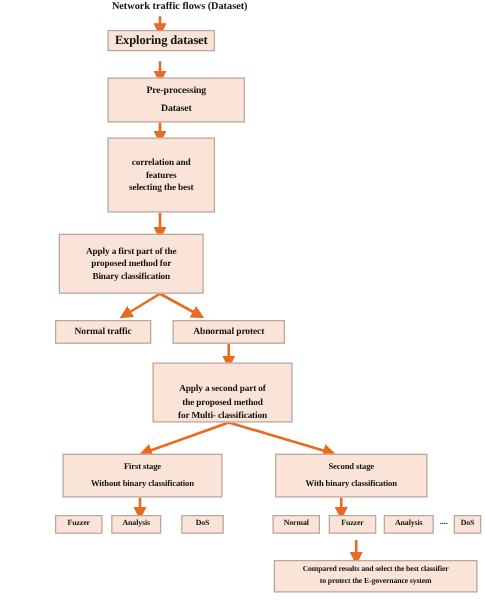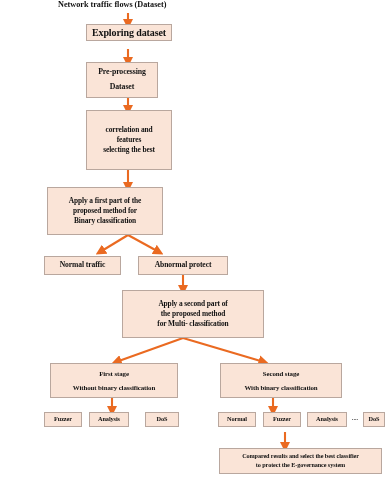--- a/index.html
+++ b/index.html
@@ -44,21 +44,21 @@
   }
   .node .ln {
     display: block;
     width: 100%;
   }
   .title-text {
     position: absolute;
     font-weight: bold;
     color: #111111;
     white-space: nowrap;
-    text-align: left;
+    text-align: right;
     z-index: 2;
   }
   .ellipsis {
     position: absolute;
     font-weight: bold;
     color: #1a1a1a;
     z-index: 2;
     text-align: center;
   }
 </style>
@@ -102,21 +102,21 @@
   </svg>
 
   <div class="title-text" style="left:58px; top:0px; width:140px; font-size:8.2px;">
     <span>Network traffic flows (Dataset)</span>
   </div>
 
   <div class="node" style="left:86px; top:24px; width:86px; height:17px; font-size:10px;">
     <span class="ln">Exploring dataset</span>
   </div>
 
-  <div class="node" style="left:86px; top:62px; width:72px; height:36px; font-size:7.8px;">
+  <div class="node" style="left:86px; top:62px; width:110px; height:36px; font-size:7.8px;">
     <span class="ln">Pre-processing</span>
     <span class="ln" style="margin-top:4px;">Dataset</span>
   </div>
 
   <div class="node" style="left:86px; top:110px; width:86px; height:60px; font-size:7.4px;">
     <span class="ln">correlation and</span>
     <span class="ln">features</span>
     <span class="ln">selecting the best</span>
   </div>
 
@@ -127,21 +127,21 @@
   </div>
 
   <div class="node" style="left:44px; top:256px; width:77px; height:19px; font-size:7.6px;">
     <span class="ln">Normal traffic</span>
   </div>
 
   <div class="node" style="left:138px; top:256px; width:90px; height:19px; font-size:7.6px;">
     <span class="ln">Abnormal protect</span>
   </div>
 
-  <div class="node" style="left:122px; top:290px; width:142px; height:48px; font-size:7.4px;">
+  <div class="node" style="left:122px; top:290px; width:112px; height:48px; font-size:7.4px;justify-content:flex-end;">
     <span class="ln">Apply a second part of</span>
     <span class="ln">the proposed method</span>
     <span class="ln">for Multi- classification</span>
   </div>
 
   <div class="node" style="left:50px; top:363px; width:128px; height:35px; font-size:6.9px;">
     <span class="ln">First stage</span>
     <span class="ln" style="margin-top:4px;">Without binary classification</span>
   </div>
 

